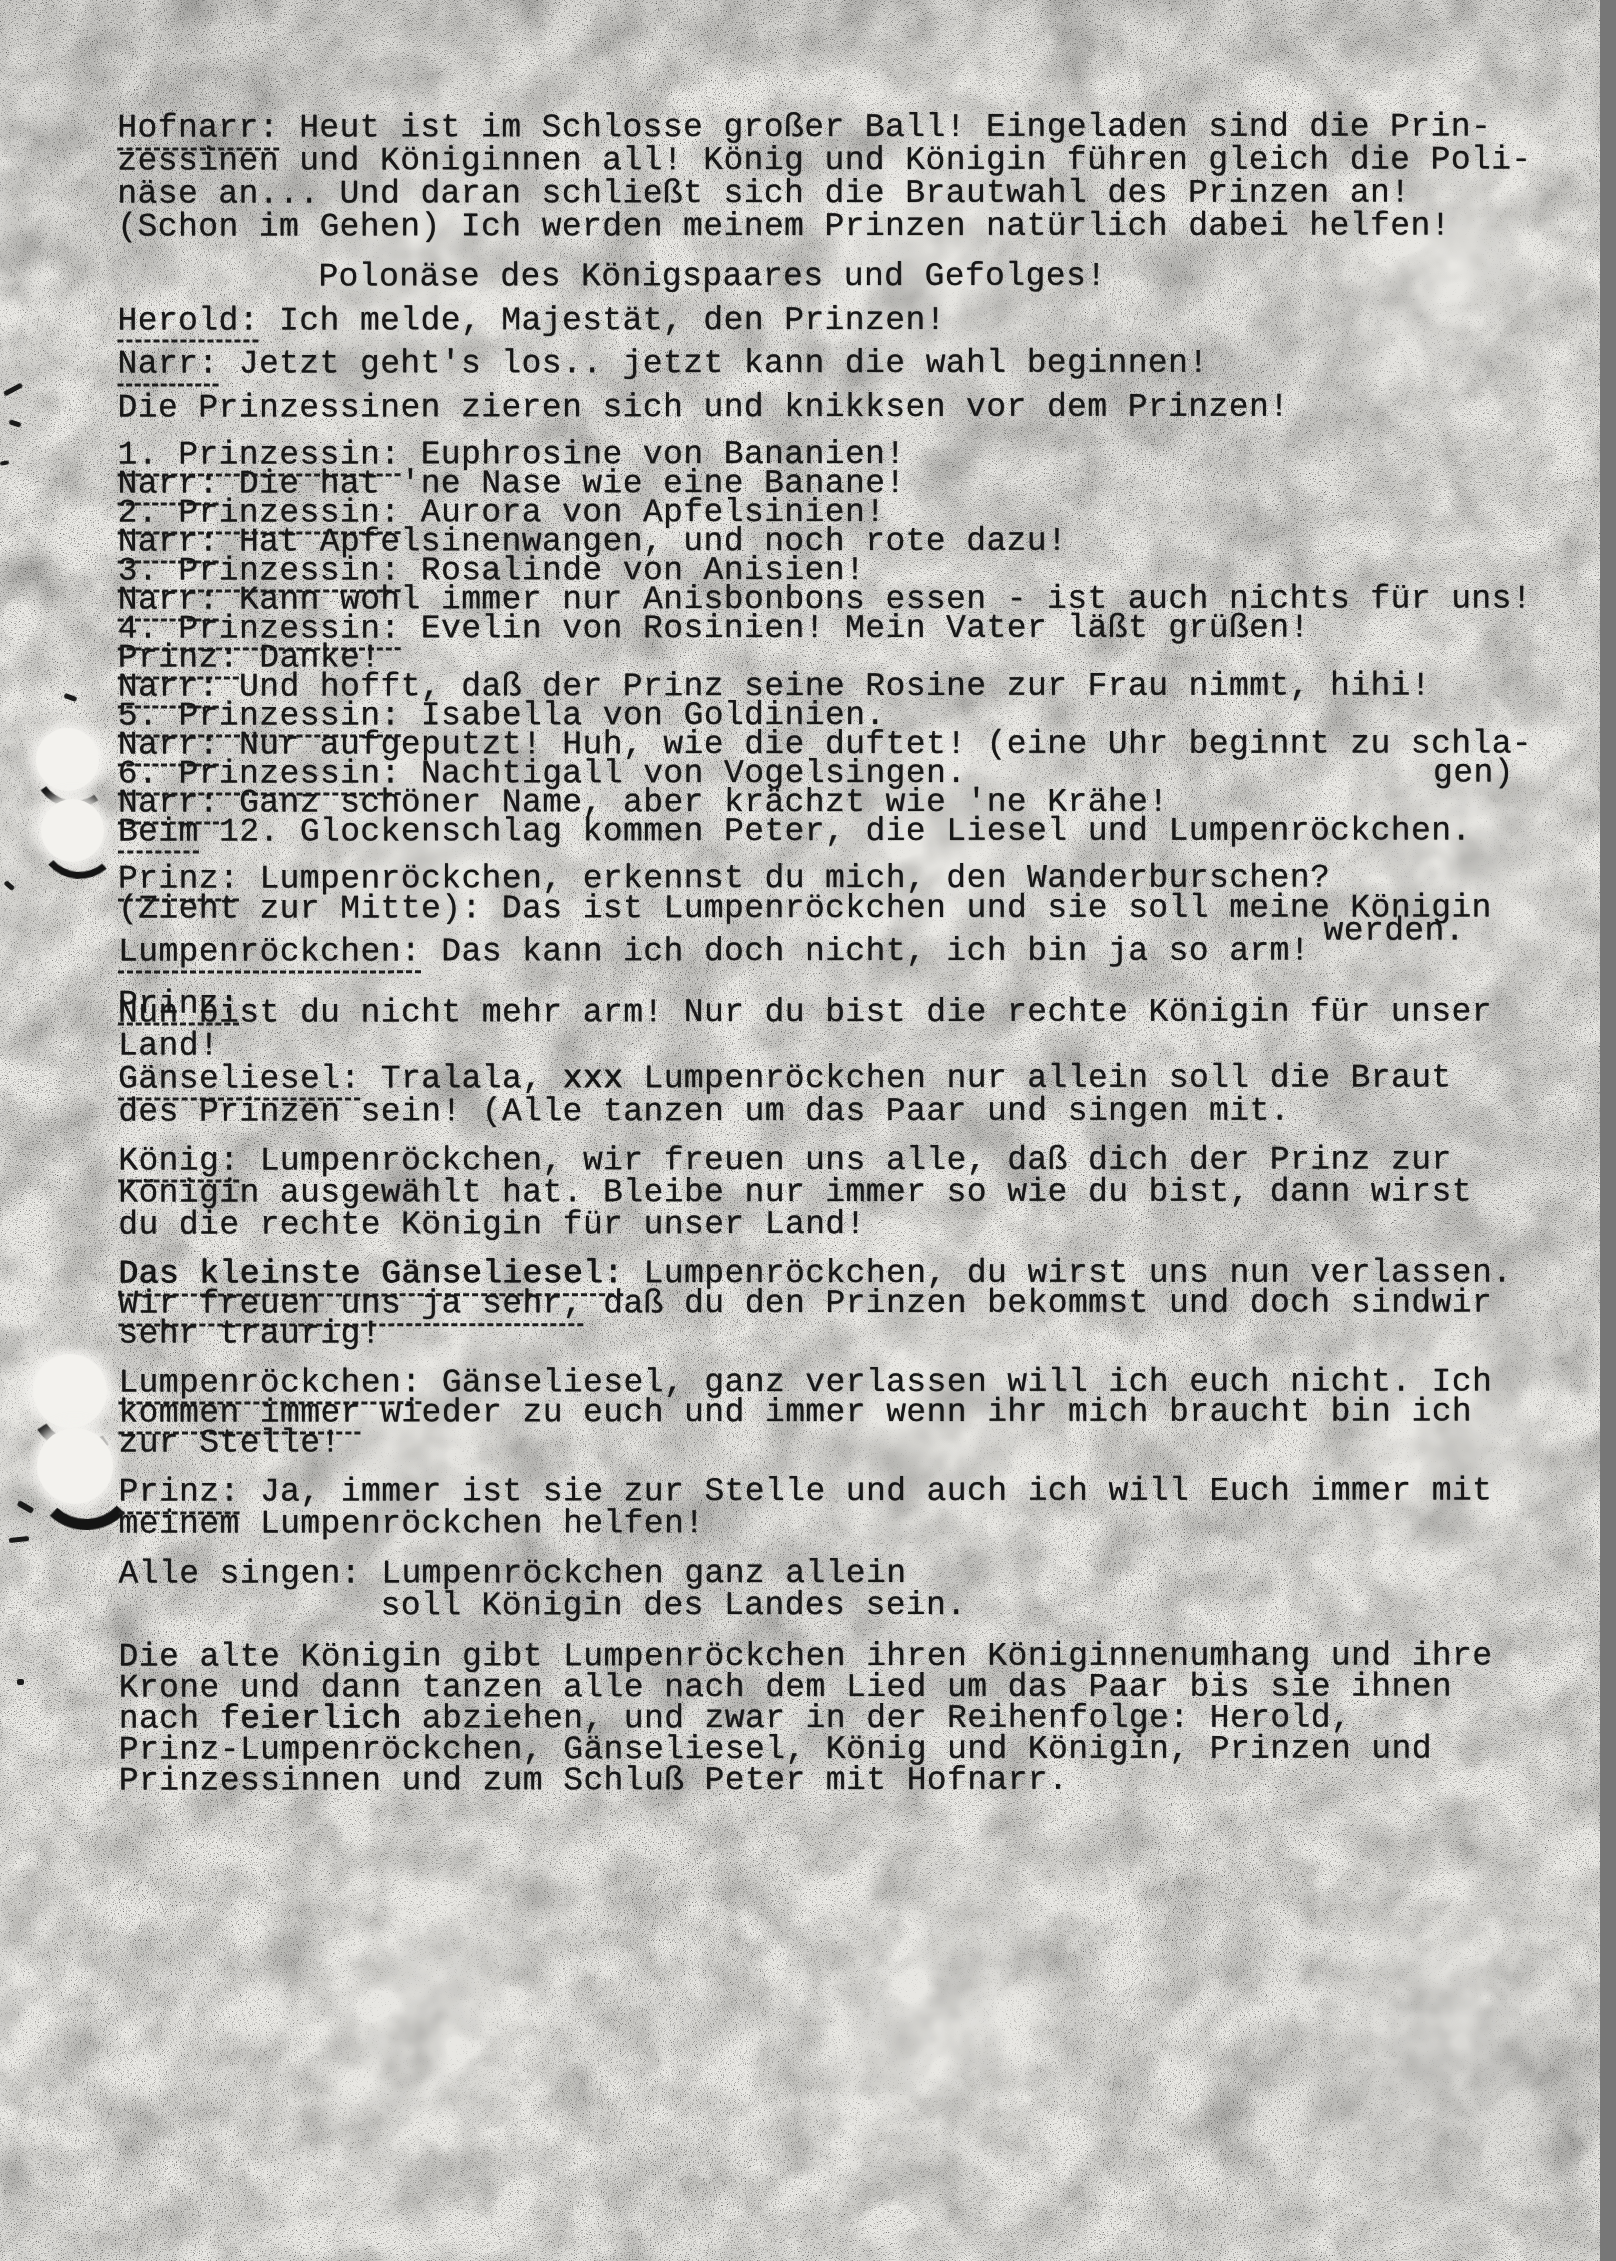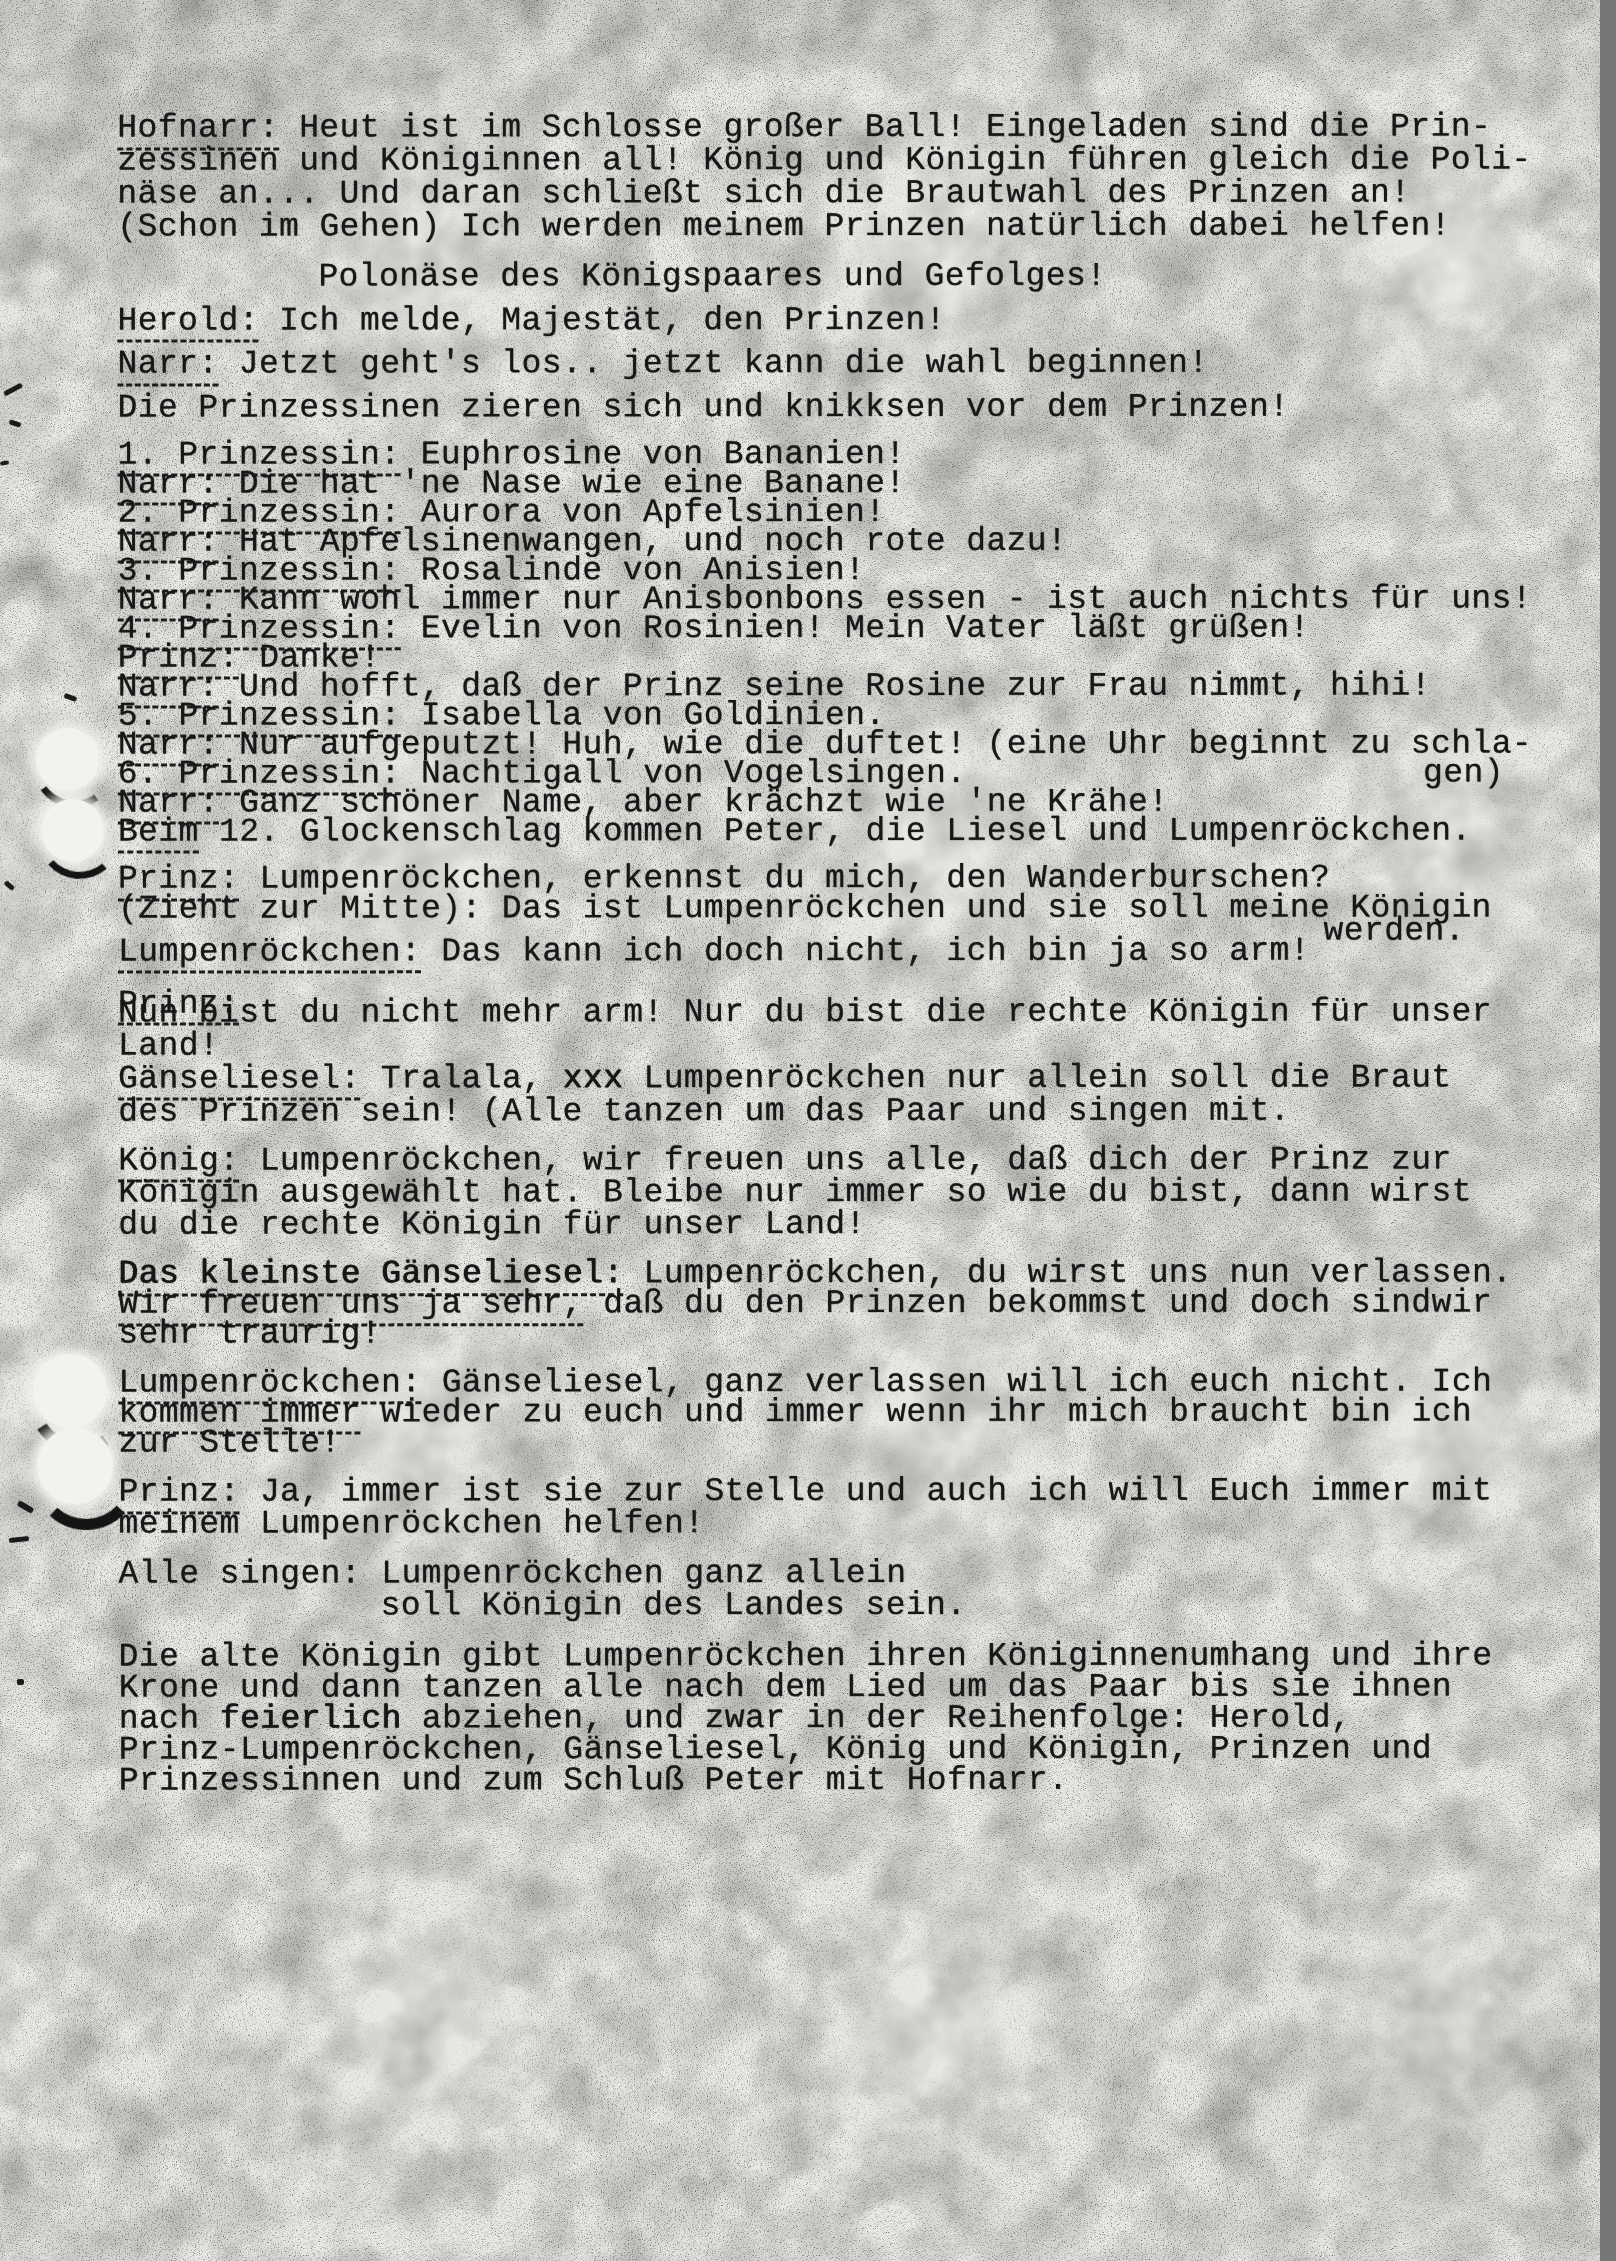--- a/index.html
+++ b/index.html
@@ -28,21 +28,21 @@
     color:#171717;
     text-shadow:0 0 1.1px rgba(15,15,15,0.55), 0.4px 0.4px 0 rgba(25,25,25,0.35);
     white-space:pre;
     transform:rotate(-0.05deg);
   }
   .block{position:relative;}
   .line{position:relative;}
   .line.right{text-align:right;padding-right:61px;}
   .u{border-bottom:3.3px dashed #1d1d1d;padding-bottom:0.7px;}
   .b{font-weight:normal;text-shadow:0 0 1.3px rgba(10,10,10,0.8), 0.7px 0 0 #161616;}
-  .flright{float:right;margin-right:22px;}
+  .flright{float:right;margin-right:12px;}
 
   
   .punch{position:absolute;border-radius:50%;background:#f3f2ee;box-shadow:0 0 12px 6.6px rgba(243,242,238,0.9);}
   .punch i{content:"";position:absolute;left:-5%;top:-5%;width:110%;height:110%;
     border-radius:50%;border:7.2px solid transparent;border-bottom-color:#141414;
     filter:blur(0.7px);}
   .punch.big i{border-width:11.2px;}
   
   .mark{position:absolute;background:#1a1a1a;border-radius:2px;filter:blur(0.3px);}
 </style>

